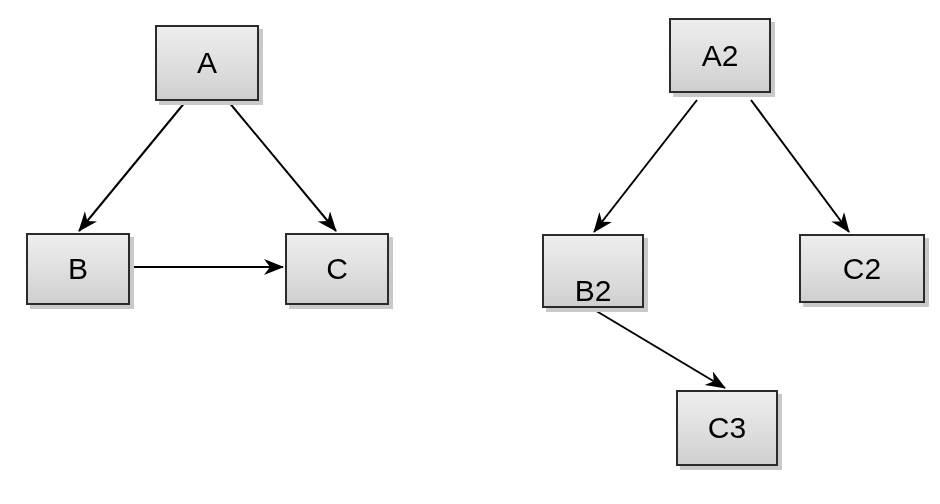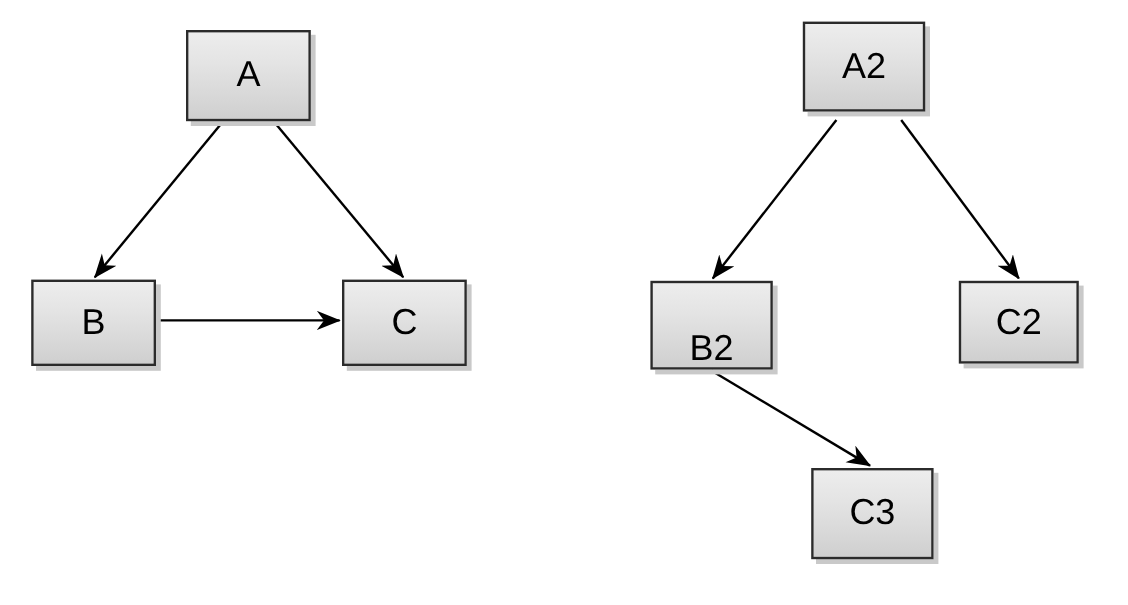--- a/index.html
+++ b/index.html
@@ -75,21 +75,21 @@
       </div>
       <div class="node" style="left: 285px; top: 233px; width: 104px; height: 72px;">
         <span class="node-label">C</span>
       </div>
       <div class="node" style="left: 669px; top: 18px; width: 102px; height: 75px;">
         <span class="node-label">A2</span>
       </div>
       <div class="node" style="left: 542px; top: 234px; width: 102px; height: 74px; align-items: flex-end;">
         <span class="node-label">B2</span>
       </div>
-      <div class="node" style="left: 799px; top: 234px; width: 100px; height: 69px;">
+      <div class="node" style="left: 799px; top: 234px; width: 126px; height: 69px;">
         <span class="node-label">C2</span>
       </div>
       <div class="node" style="left: 676px; top: 390px; width: 102px; height: 76px;">
         <span class="node-label">C3</span>
       </div>
     </div>
 
 </div>
 
 </body></html>

